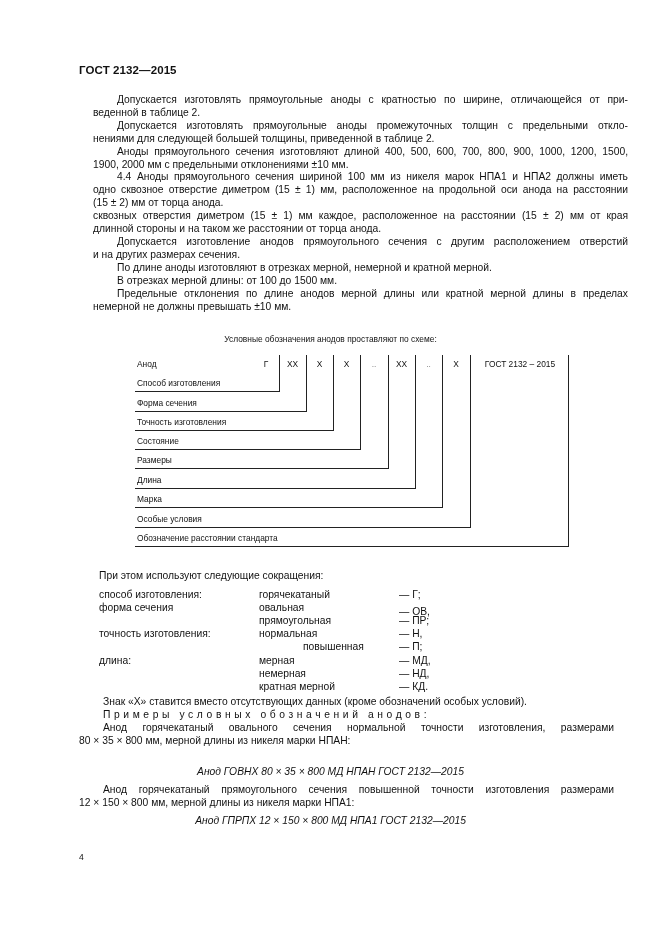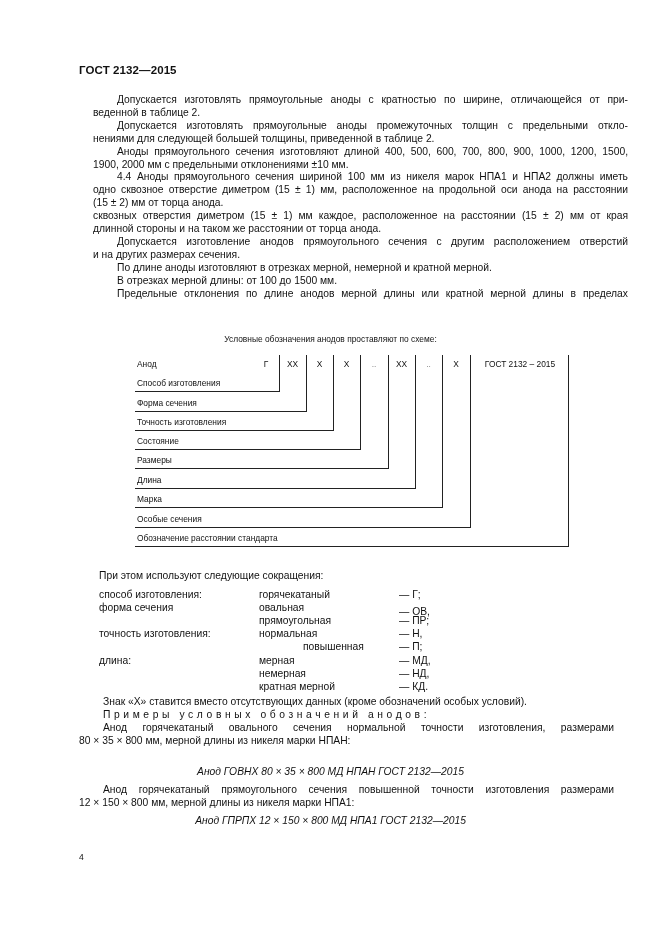--- a/index.html
+++ b/index.html
@@ -42,20 +42,21 @@
       <p class="para indent just-full">4.4 Аноды прямоугольного сечения шириной 100 мм из никеля марок НПА1 и НПА2 должны иметь</p>
       <p class="para just-full">одно сквозное отверстие диметром (15 ± 1) мм, расположенное на продольной оси анода на расстоянии</p>
       <p class="para">(15 ± 2) мм от торца анода.</p>
       <p class="para just-full">сквозных отверстия диметром (15 ± 1) мм каждое, расположенное на расстоянии (15 ± 2) мм от края</p>
       <p class="para">длинной стороны и на таком же расстоянии от торца анода.</p>
       <p class="para indent just-full">Допускается изготовление анодов прямоугольного сечения с другим расположением отверстий</p>
       <p class="para">и на других размерах сечения.</p>
       <p class="para indent">По длине аноды изготовляют в отрезках мерной, немерной и кратной мерной.</p>
       <p class="para indent">В отрезках мерной длины: от 100 до 1500 мм.</p>
       <p class="para indent just-full">Предельные отклонения по длине анодов мерной длины или кратной мерной длины в пределах</p>
+      <p class="para">немерной не должны превышать ±10 мм.</p>
     </div>
 
   <div class="caption">Условные обозначения анодов проставляют по схеме:</div>
 
   <div class="diagram">
     <span class="rowlabel" style="top:4px;">Анод</span>
     <span class="cell" style="left:120px;width:22px;">Г</span>
     <span class="cell" style="left:144px;width:27px;">ХХ</span>
     <span class="cell" style="left:171px;width:27px;">Х</span>
     <span class="cell" style="left:198px;width:27px;">Х</span>
@@ -82,21 +83,21 @@
     <span class="rowlabel" style="top:62px;">Точность изготовления</span>
     <div class="hline" style="top:75px;width:199px;"></div>
     <span class="rowlabel" style="top:81px;">Состояние</span>
     <div class="hline" style="top:94px;width:226px;"></div>
     <span class="rowlabel" style="top:100px;">Размеры</span>
     <div class="hline" style="top:113px;width:254px;"></div>
     <span class="rowlabel" style="top:120px;">Длина</span>
     <div class="hline" style="top:133px;width:281px;"></div>
     <span class="rowlabel" style="top:139px;">Марка</span>
     <div class="hline" style="top:152px;width:308px;"></div>
-    <span class="rowlabel" style="top:159px;">Особые сечения</span>
+    <span class="rowlabel" style="top:159px;">Особые условия</span>
     <div class="hline" style="top:172px;width:336px;"></div>
     <span class="rowlabel" style="top:178px;">Обозначение расстоянии стандарта</span>
     <div class="hline" style="top:191px;width:434px;"></div>
   </div>
 
   <div class="abbr">
     <div class="abbr-title">При этом используют следующие сокращения:</div>
     <div id="abbr-rows">
         <span class="abbr-row" style="left: 0px; top: 19px;">способ изготовления:</span>
         <span class="abbr-row" style="left: 160px; top: 19px;">горячекатаный</span>

